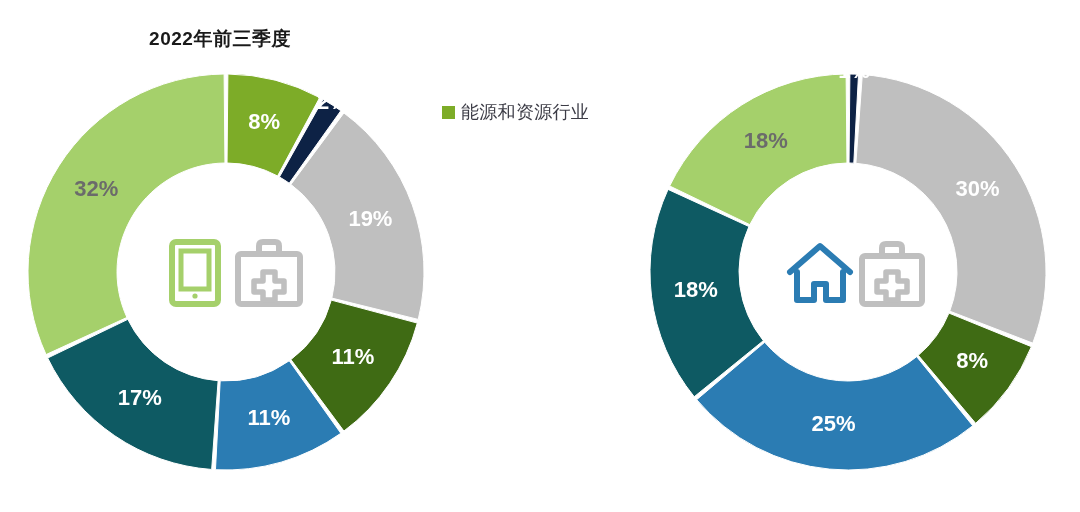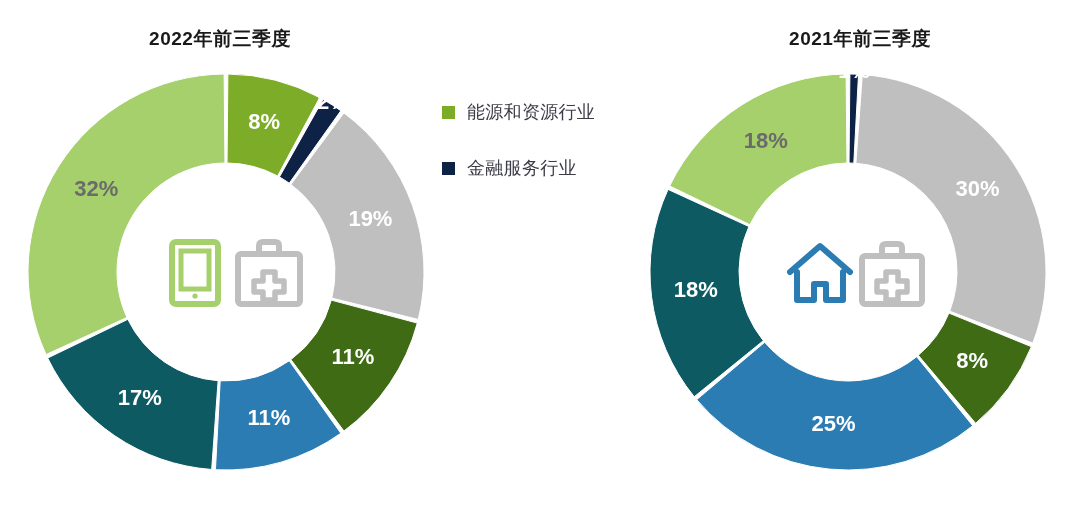--- a/index.html
+++ b/index.html
@@ -61,31 +61,29 @@
     height: 13px;
     flex: 0 0 13px;
     margin-right: 6px;
     display: inline-block;
   }
   .legend-label {
     font-size: 18px;
     color: #3c3c46;
     line-height: 1;
     letter-spacing: 0.3px;
-    margin-left: 6px;
   }
 </style>
 </head>
 <body>
 
 <div class="page">
 
   <div class="chart-title" id="title-left">2022年前三季度</div>
 
-  <div class="chart-title" id="title-right">2021年前三季度</div>
 
   <div class="donut-wrap" id="donut-left">
     <svg viewBox="0 0 412 412" width="412" height="412">
       <g id="slices-left">
           <path d="M 207.90063436555522 8.00912246012831 A 198 198 0 0 1 299.717294102599 31.58363383533367 L 257.5918437231479 109.98290953561298 A 109 109 0 0 0 207.0463088174016 97.00502196037367 Z" fill="#7DAC28" stroke="#ffffff" stroke-width="1"></path>
           <path d="M 303.04837128431296 33.41490901279411 A 198 198 0 0 1 320.83847240455447 44.704850488961114 L 269.2191590509921 117.20620557220586 A 109 109 0 0 0 259.4256185353036 110.99103576966948 Z" fill="#0D2245" stroke="#ffffff" stroke-width="1"></path>
           <path d="M 323.91376340820887 46.939180189108356 A 198 198 0 0 1 398.2432985881122 253.3974065531221 L 311.8309067985062 232.0925116883349 A 109 109 0 0 0 270.9121222802766 118.43621535663036 Z" fill="#BFBFBF" stroke="#ffffff" stroke-width="1"></path>
           <path d="M 397.2979614962891 257.0792514370005 A 198 198 0 0 1 323.91376340820887 365.06081981089164 L 270.9121222802766 293.5637846433696 A 109 109 0 0 0 311.3104939550278 234.11938589208611 Z" fill="#3F6B14" stroke="#ffffff" stroke-width="1"></path>
           <path d="M 320.8384724045544 367.2951495110389 A 198 198 0 0 1 195.46493383500027 403.7195295890092 L 200.20039286876278 314.8455996222323 A 109 109 0 0 0 269.21915905099206 294.7937944277942 Z" fill="#2B7CB3" stroke="#ffffff" stroke-width="1"></path>
           <path d="M 191.67116603941338 403.4808459505122 A 198 198 0 0 1 27.661748614127617 292.0201609660746 L 107.82389191383793 253.35453305708148 A 109 109 0 0 0 198.11190453684878 314.71420307376684 Z" fill="#0E5A63" stroke="#ffffff" stroke-width="1"></path>
@@ -145,19 +143,15 @@
         </g>
       </g>
     </svg>
   </div>
 
   <div class="legend">
     <div class="legend-item">
       <span class="legend-swatch" style="background: rgb(125, 172, 40);"></span>
       <span class="legend-label">能源和资源行业</span>
     </div>
-    <div class="legend-item">
-      <span class="legend-swatch" style="background: rgb(13, 34, 69);"></span>
-      <span class="legend-label">金融服务行业</span>
-    </div>
   </div>
 
 </div>
 
 </body></html>

